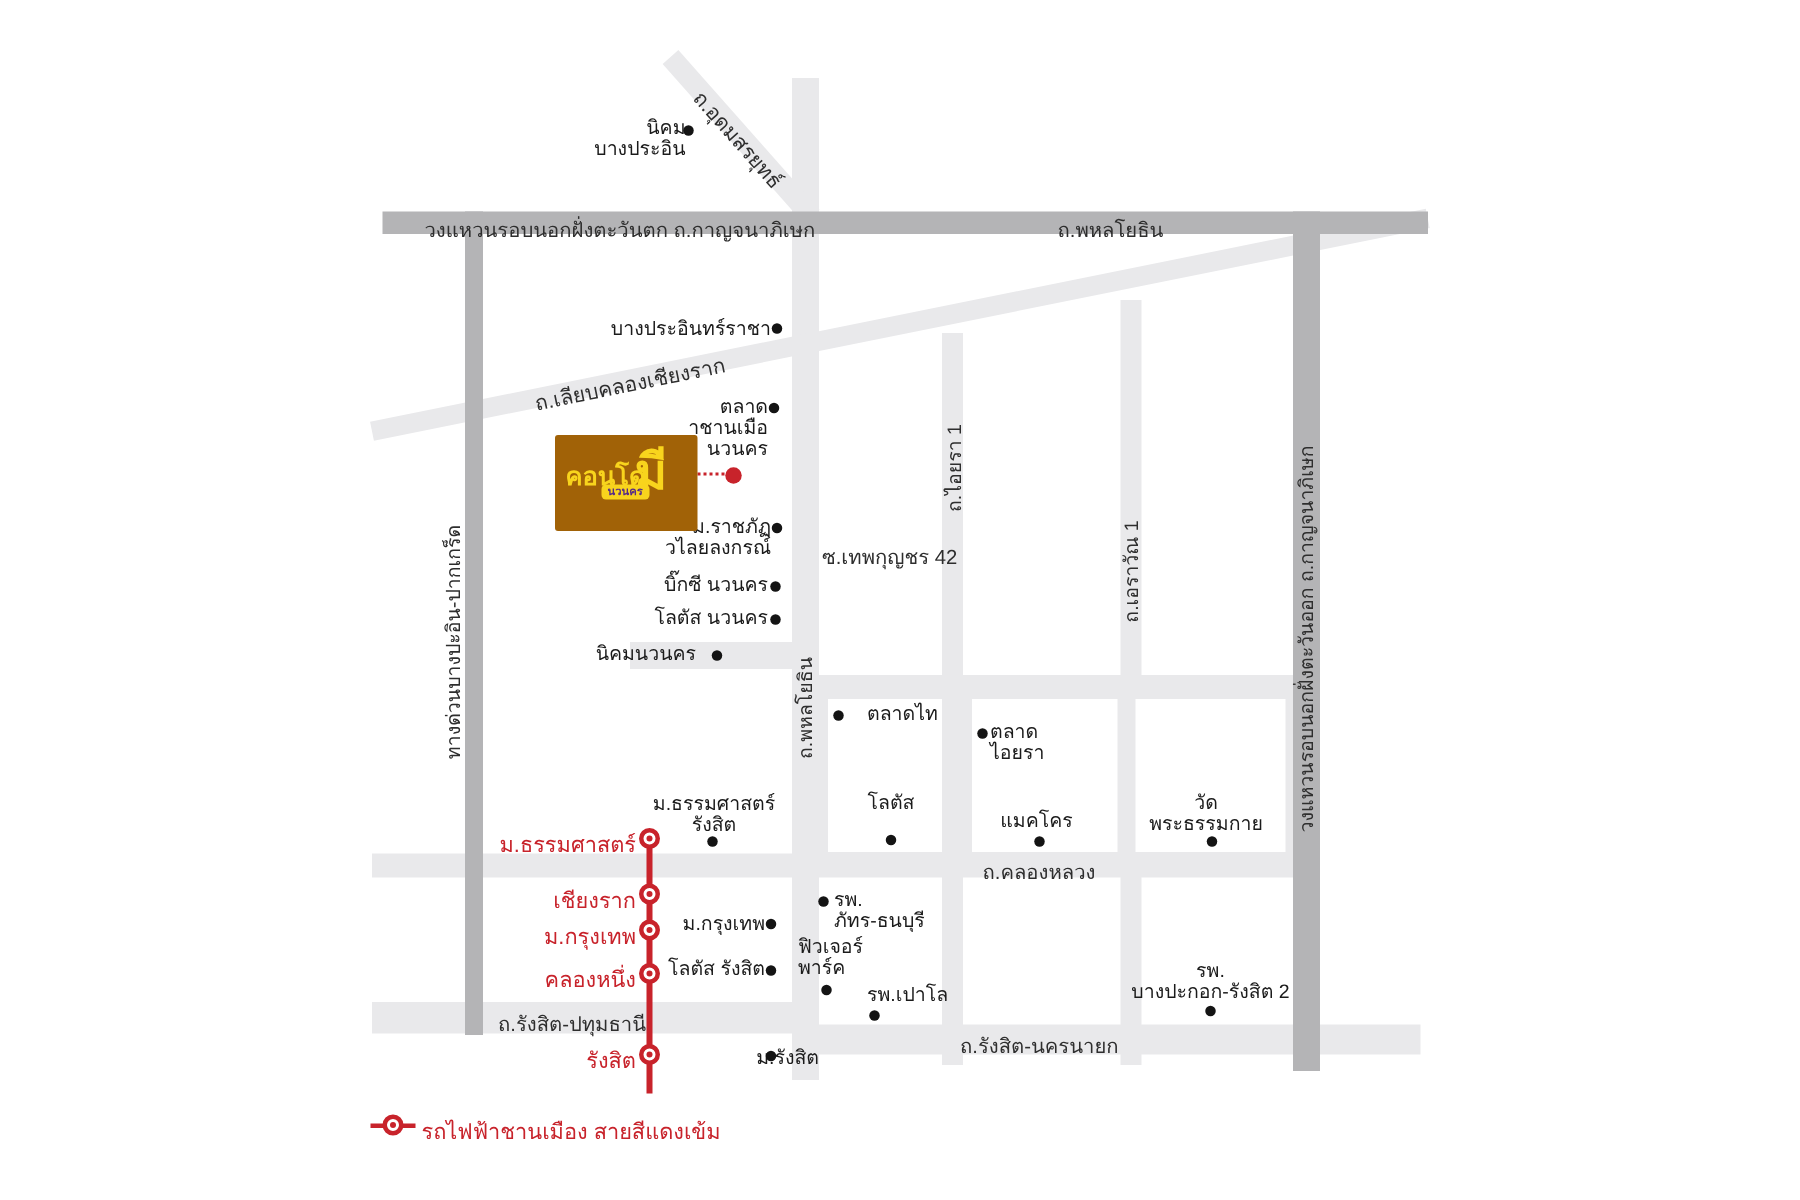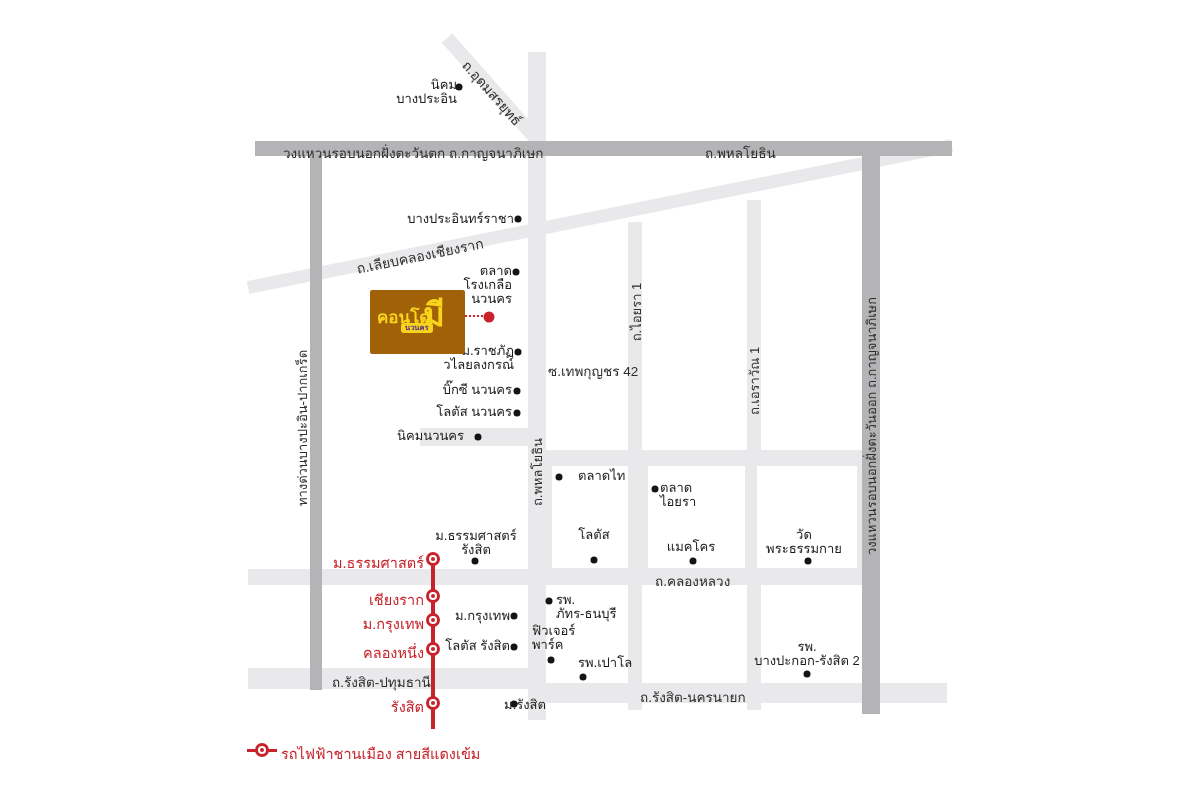--- a/index.html
+++ b/index.html
@@ -79,21 +79,21 @@
 
   <div class="lbl r" style="right:743px;top:78px;">
     <span class="ln">นิคม</span>
     <span class="ln">บางประอิน</span>
   </div>
   <div class="lbl r" style="right:686px;top:212px;">
     <span class="ln">บางประอินทร์ราชา</span>
   </div>
   <div class="lbl r" style="right:688px;top:264px;">
     <span class="ln">ตลาด</span>
-    <span class="ln">โรงเกลือ</span>
+    <span class="ln">าชานเมือ</span>
     <span class="ln">นวนคร</span>
   </div>
   <div class="lbl r" style="right:686px;top:344px;">
     <span class="ln">ม.ราชภัฏ</span>
     <span class="ln">วไลยลงกรณ์</span>
   </div>
   <div class="lbl r" style="right:688px;top:383px;">
     <span class="ln">บิ๊กซี นวนคร</span>
   </div>
   <div class="lbl r" style="right:688px;top:405px;">

